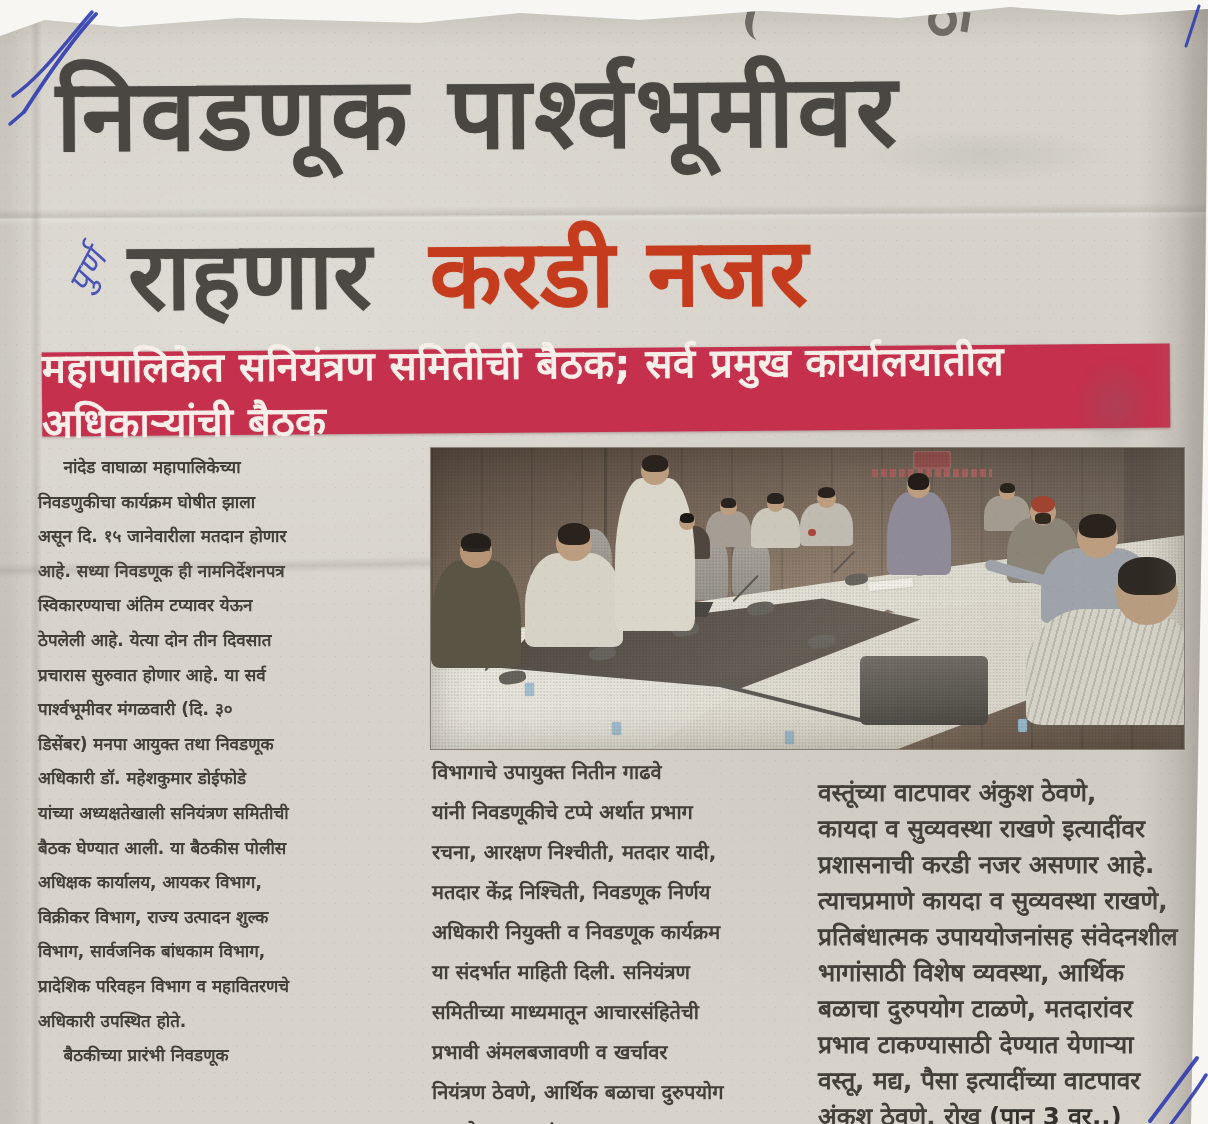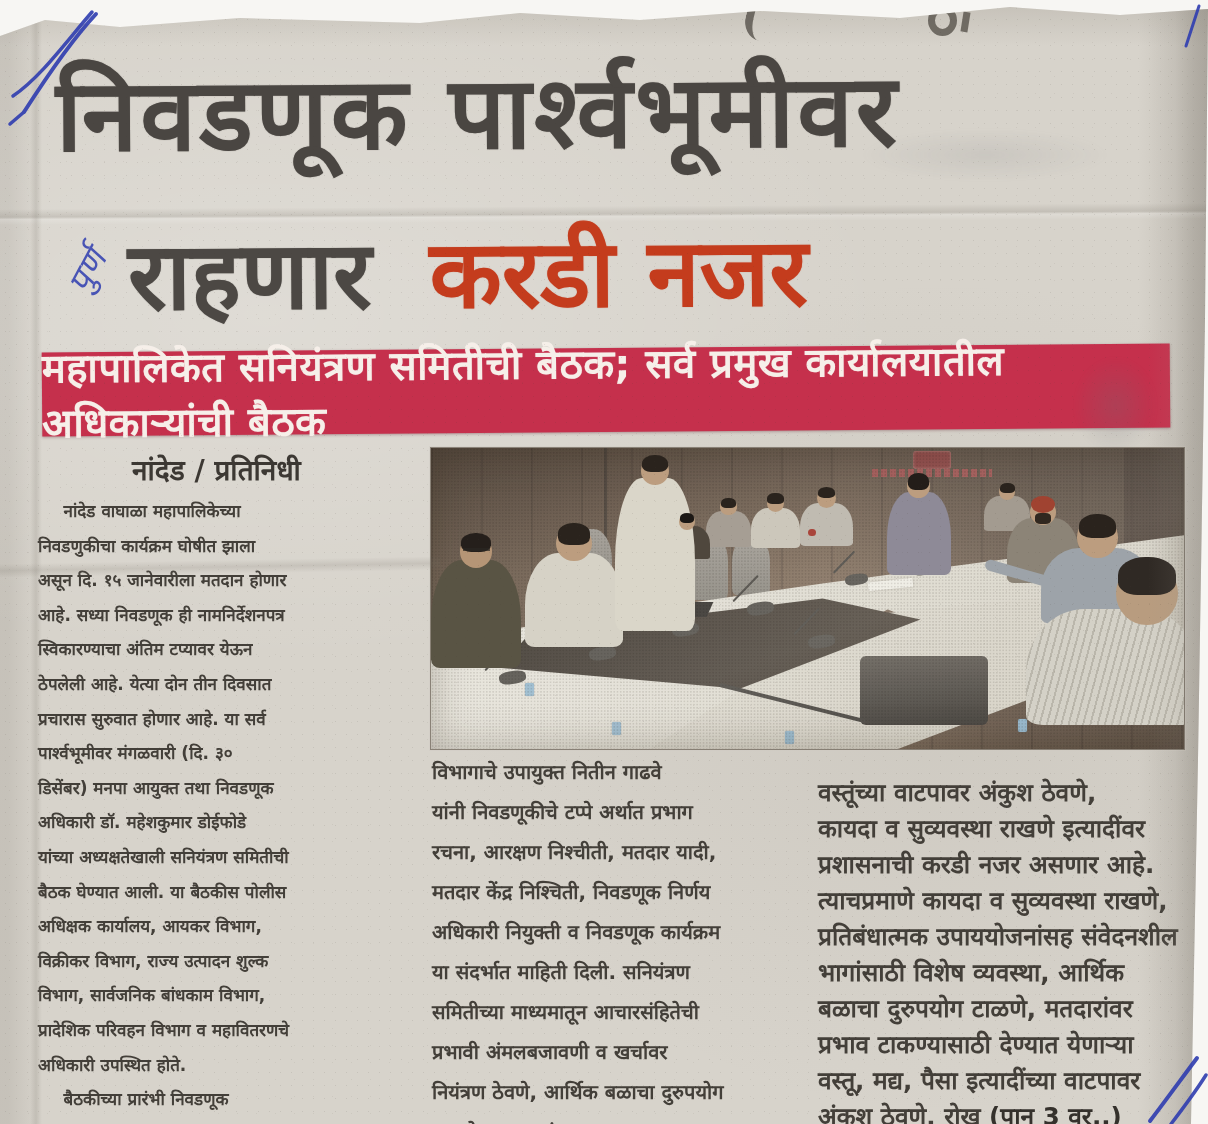--- a/index.html
+++ b/index.html
@@ -133,21 +133,20 @@
     <div class="h2row">
       <span class="h2dark">राहणार</span>
       <span class="h2red">करडी नजर</span>
     </div>
 
     <div class="banner">
       <span>महापालिकेत सनियंत्रण समितीची बैठक; सर्व प्रमुख कार्यालयातील अधिकाऱ्यांची बैठक</span>
     </div>
 
     <div class="col col-left">
-      <div class="byline">नांदेड / प्रतिनिधी</div>
       <div class="para">  नांदेड वाघाळा महापालिकेच्या
 निवडणुकीचा कार्यक्रम घोषीत झाला
 असून दि. १५ जानेवारीला मतदान होणार
 आहे. सध्या निवडणूक ही नामनिर्देशनपत्र
 स्विकारण्याचा अंतिम टप्यावर येऊन
 ठेपलेली आहे. येत्या दोन तीन दिवसात
 प्रचारास सुरुवात होणार आहे. या सर्व
 पार्श्वभूमीवर मंगळवारी (दि. ३०
 डिसेंबर) मनपा आयुक्त तथा निवडणूक
 अधिकारी डॉ. महेशकुमार डोईफोडे

